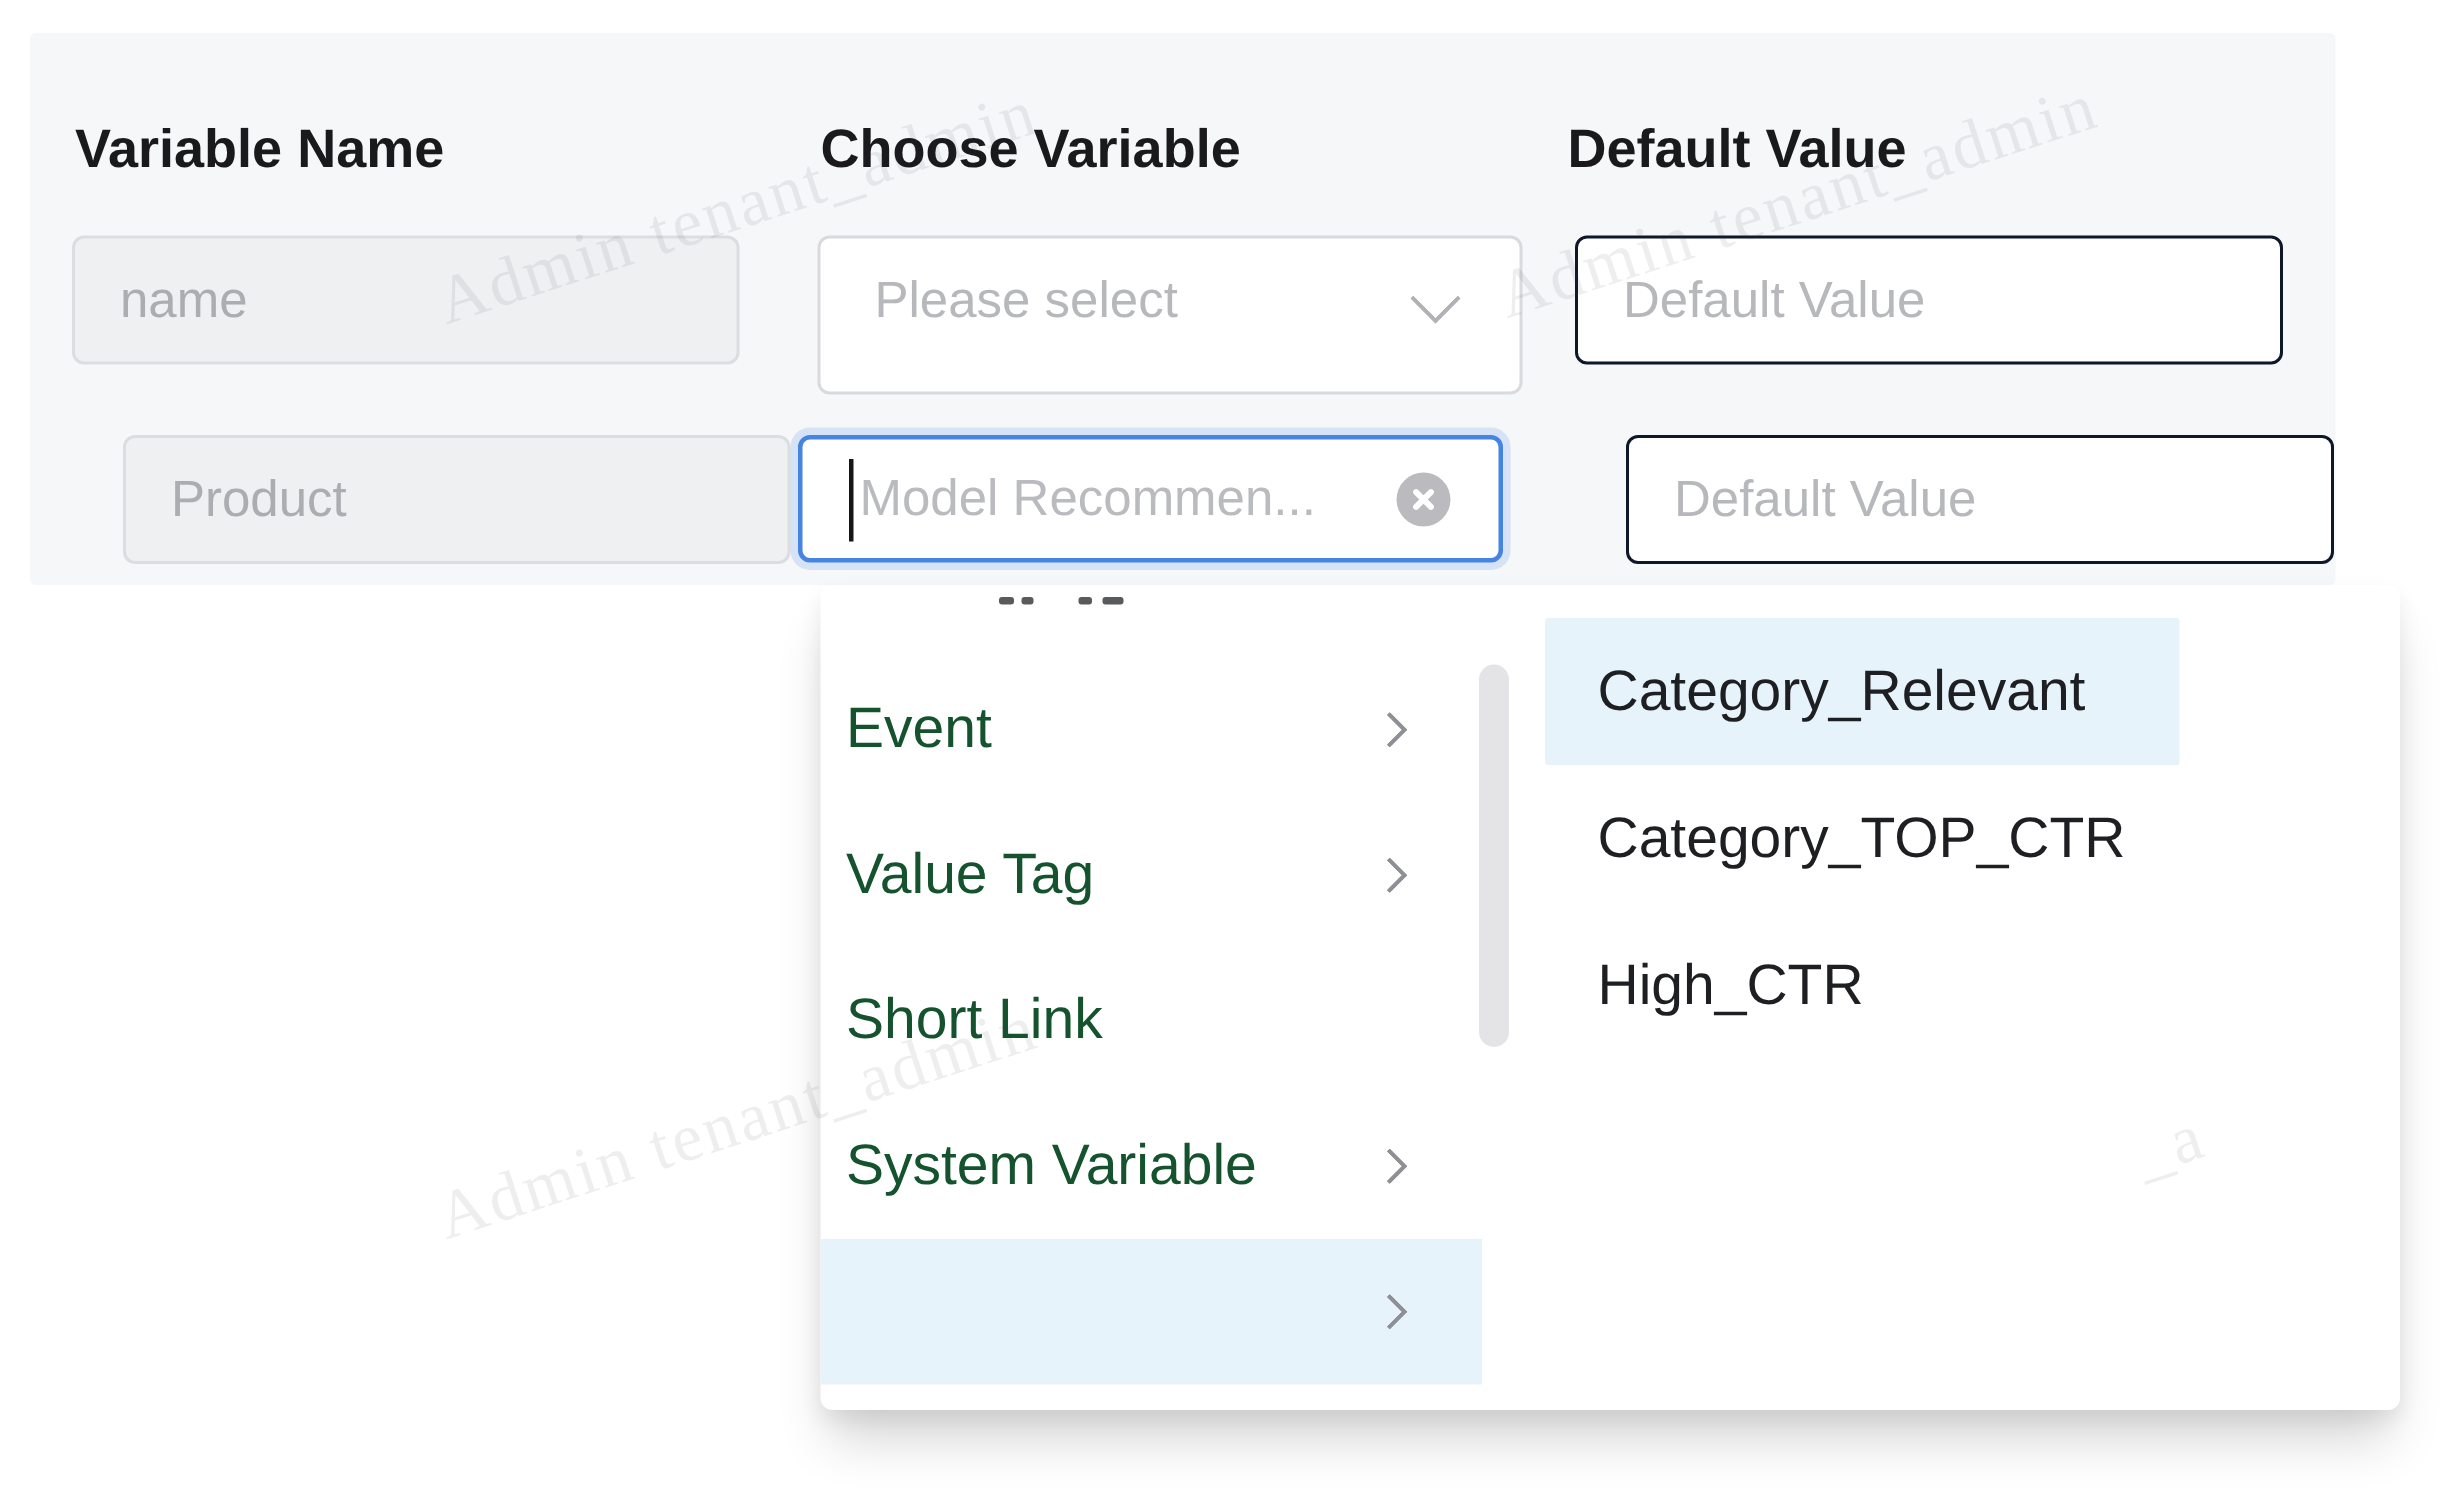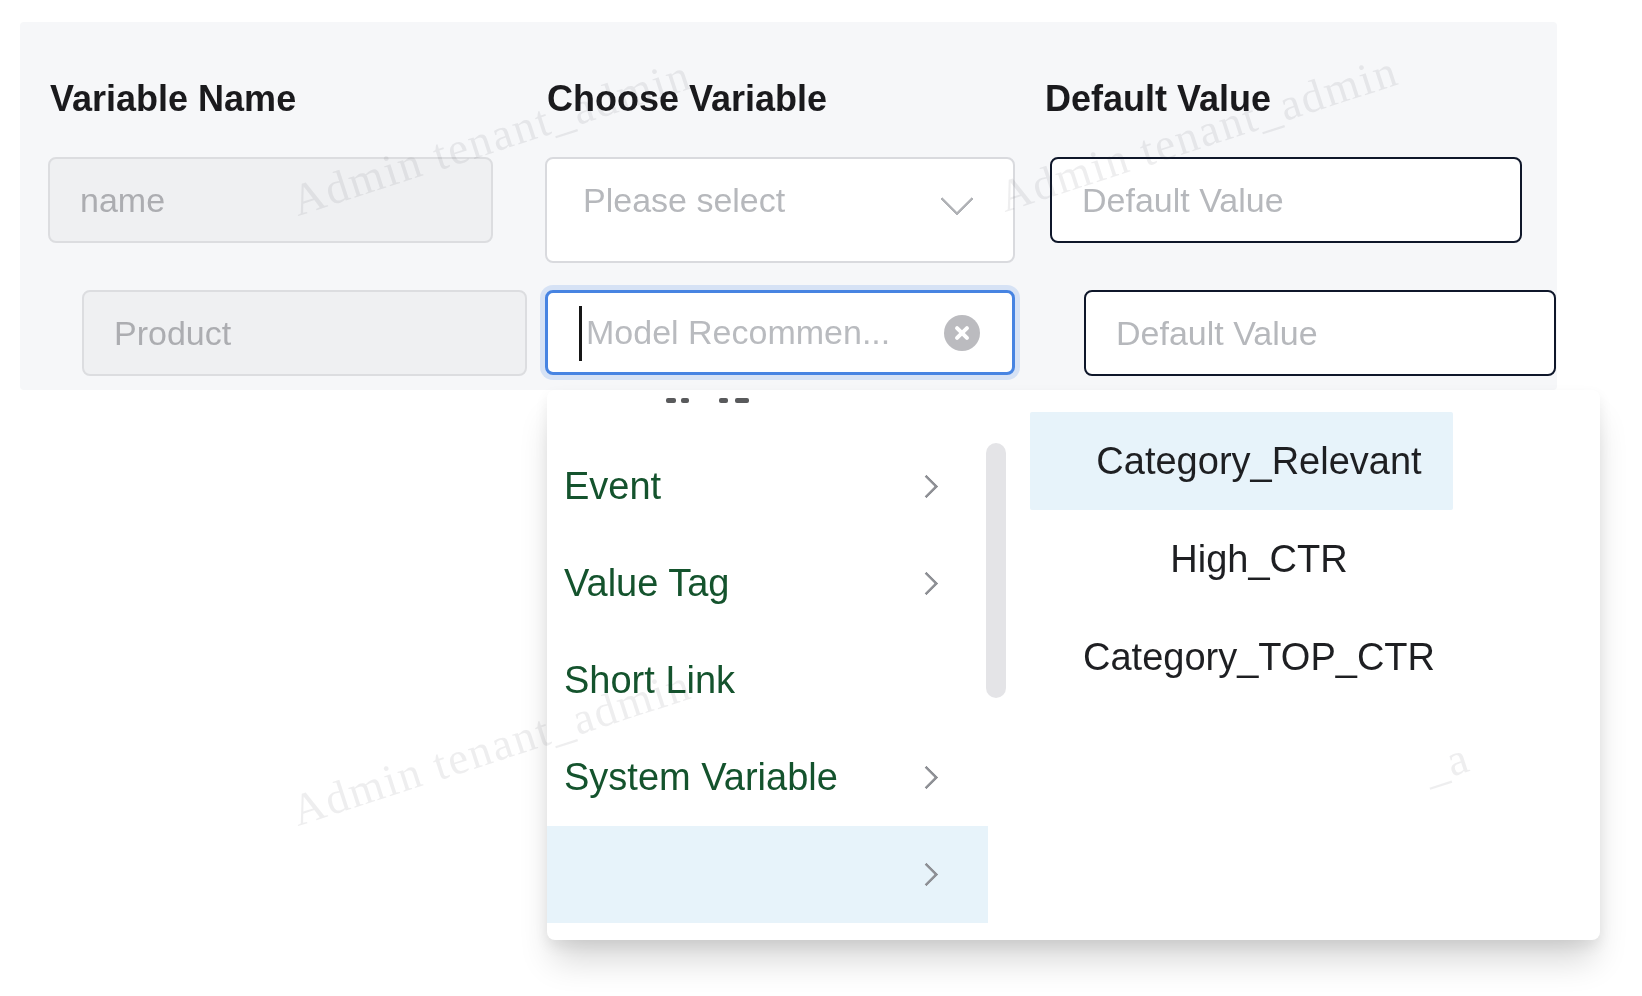--- a/index.html
+++ b/index.html
@@ -48,21 +48,21 @@
     font-size:34px; color:#b6b8bc; white-space:nowrap;
   }
   .chev-down {
     position:absolute; right:44px; top:28px; width:24px; height:24px;
     border-right:3.5px solid #b0b2b6; border-bottom:3.5px solid #b0b2b6;
     transform:rotate(45deg); border-radius:1px;
   }
 
   
   .cascader-box {
-    position:absolute; left:545px; top:290px; width:470px; height:85px;
+    position:absolute; left:532px; top:290px; width:470px; height:85px;
     background:#fff; border:3px solid #4784e2; border-radius:8px;
     box-shadow:0 0 0 5px rgba(71,132,226,0.18); cursor:text;
   }
   .cascader-box .caret {
     position:absolute; left:31px; top:13px; width:3px; height:55px; background:#161616;
   }
   .cascader-box .ph {
     position:absolute; left:38px; top:0; line-height:79px; font-size:34px;
     color:#b9bbbf; white-space:nowrap; max-width:330px; overflow:hidden;
   }
@@ -104,21 +104,21 @@
   }
   .scroll-thumb {
     position:absolute; left:439px; top:53px; width:20px; height:255px;
     background:#e4e4e7; border-radius:10px; cursor:pointer; z-index:12;
   }
   .menu-right {
     position:absolute; left:466px; top:0; width:587px; height:550px; padding-top:22px;
   }
   .menu-right .item {
     width:423px; height:98px; margin-left:17px; line-height:98px; padding-left:35px;
-    font-size:38px; color:#1e1f22; white-space:nowrap; cursor:pointer; border-radius:2px;text-align:center;
+    font-size:38px; color:#1e1f22; white-space:nowrap; cursor:pointer; border-radius:2px;
   }
   .menu-right .item.active { background:#e7f3fa; }
 
   
   .wm {
     position:absolute; z-index:50; pointer-events:none;
     font-family:"Liberation Serif","DejaVu Serif",serif;
     font-size:45px; letter-spacing:2px; white-space:nowrap;
     color:rgba(55,55,75,0.085);
     transform:rotate(-18deg); transform-origin:0 50%;
@@ -189,24 +189,24 @@
       </li>
     </ul>
     <div class="scroll-thumb"></div>
   </div>
 
   <div class="menu-right">
     <div class="item active">
       <span>Category_Relevant</span>
     </div>
     <div class="item">
-      <span>High_CTR</span>
+      <span>Category_TOP_CTR</span>
     </div>
     <div class="item">
-      <span>Category_TOP_CTR</span>
+      <span>High_CTR</span>
     </div>
   </div>
 
 </div>
 
 <div class="wm wm1">Admin tenant_admin</div>
 <div class="wm wm2">Admin tenant_admin</div>
 <div class="wm wm3">Admin tenant_admin</div>
 <div class="wm wm4">_a</div>
 

